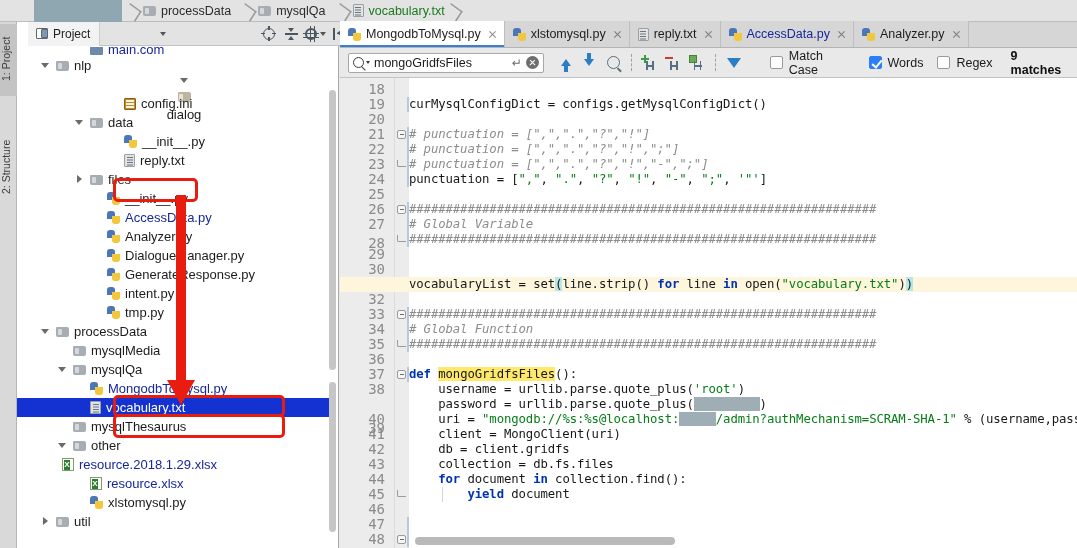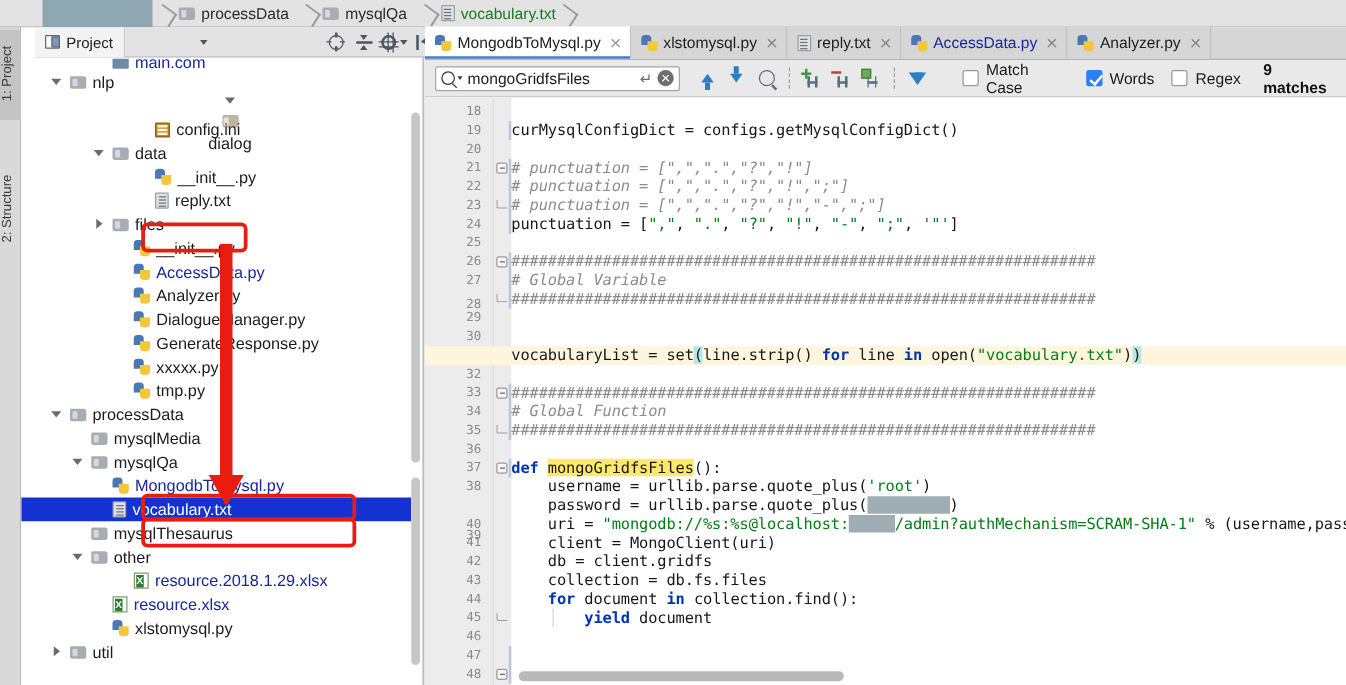--- a/index.html
+++ b/index.html
@@ -322,21 +322,21 @@
 
   
   .codearea{
     position:absolute;left:0;top:56px;width:737px;height:470px;background:#fff;overflow:hidden;
     font-family:"DejaVu Sans Mono","Liberation Mono",monospace;font-size:12.3px;
   }
   .gutter{
     position:absolute;left:0;top:0;width:55px;height:470px;background:#ececec;
   }
   .gline{
-    position:absolute;right:10px;width:40px;text-align:right;color:#8a8a8a;font-size:10px;
+    position:absolute;right:10px;width:40px;text-align:right;color:#8a8a8a;font-size:14px;
     font-family:"DejaVu Sans Mono",monospace;height:15px;line-height:15px;
   }
   .foldcol{position:absolute;left:55px;top:0;width:14px;height:470px;background:#ececec;}
   .fold{
     position:absolute;left:2px;width:9px;height:9px;border:1px solid #9a9a9a;border-radius:2px;background:#f6f6f6;
   }
   .fold.minus::after{content:"";position:absolute;left:1.5px;top:3px;width:4px;height:1px;background:#6a6a6a;}
   .fold.end{border-top:none;border-right:none;height:7px;border-radius:0 0 0 2px;background:transparent;}
   .codebody{
     position:absolute;left:69px;top:0;right:0;height:470px;
@@ -480,21 +480,21 @@
           <span class="tlabel">DialogueManager.py</span>
         </div>
         <div class="trow" style="padding-left: 74px;">
           <span class="twist none"></span>
           <span class="ico-py"></span>
           <span class="tlabel">GenerateResponse.py</span>
         </div>
         <div class="trow" style="padding-left: 74px;">
           <span class="twist none"></span>
           <span class="ico-py"></span>
-          <span class="tlabel">xxxxx.py</span>
+          <span class="tlabel">intent.py</span>
         </div>
         <div class="trow" style="padding-left: 74px;">
           <span class="twist none"></span>
           <span class="ico-py"></span>
           <span class="tlabel">tmp.py</span>
         </div>
         <div class="trow" style="padding-left: 23px;">
           <span class="twist open"></span>
           <span class="ico-folder"></span>
           <span class="tlabel">processData</span>
@@ -522,21 +522,21 @@
         <div class="trow" style="padding-left: 40px;">
           <span class="twist none"></span>
           <span class="ico-folder"></span>
           <span class="tlabel">mysqlThesaurus</span>
         </div>
         <div class="trow" style="padding-left: 40px;">
           <span class="twist open"></span>
           <span class="ico-folder"></span>
           <span class="tlabel">other</span>
         </div>
-        <div class="trow" style="padding-left: 74px;">
+        <div class="trow" style="padding-left: 29px;">
           <span class="twist none"></span>
           <span class="ico-xls"></span>
           <span class="tlabel blue">resource.2018.1.29.xlsx</span>
         </div>
         <div class="trow" style="padding-left: 57px;">
           <span class="twist none"></span>
           <span class="ico-xls"></span>
           <span class="tlabel blue">resource.xlsx</span>
         </div>
         <div class="trow" style="padding-left: 57px;">

